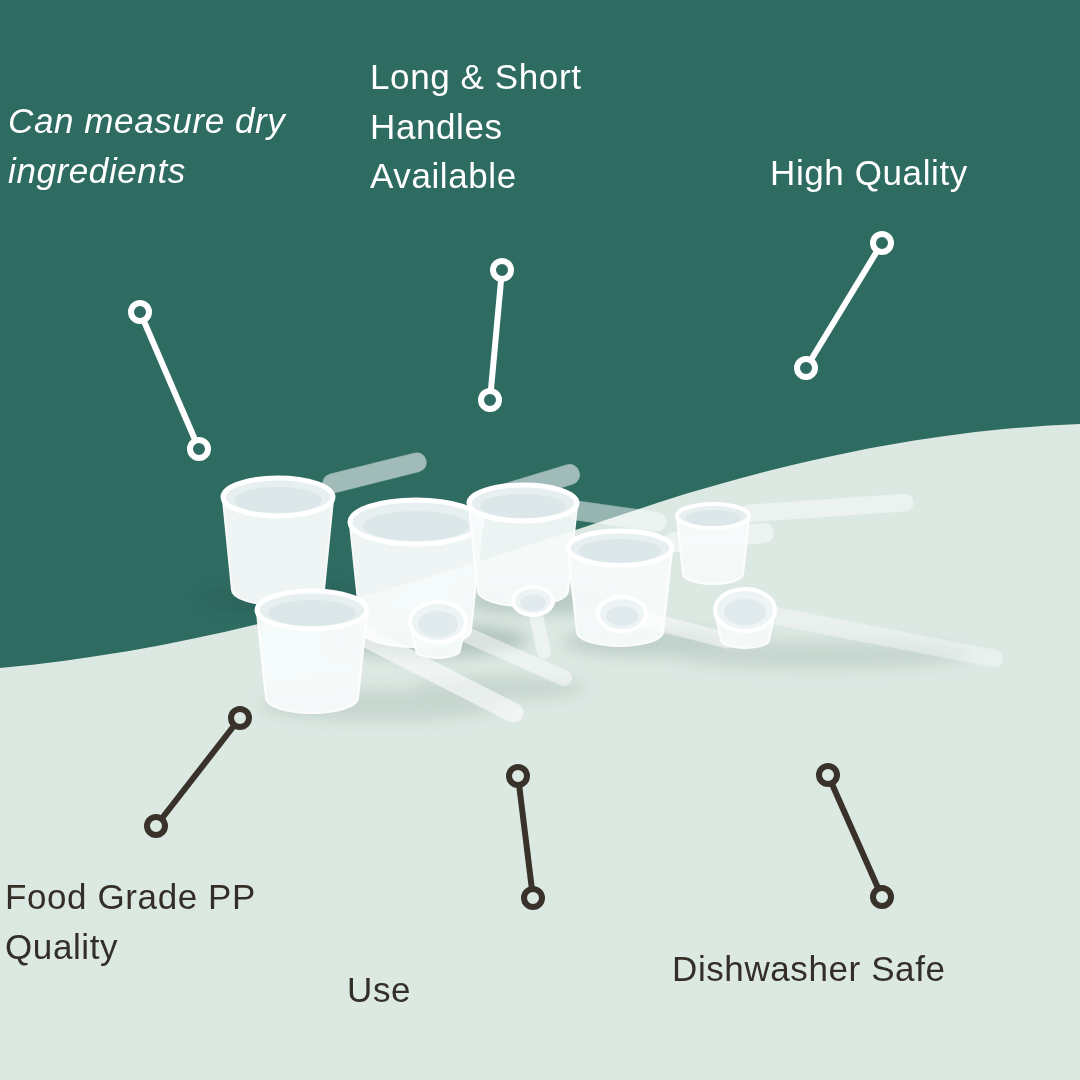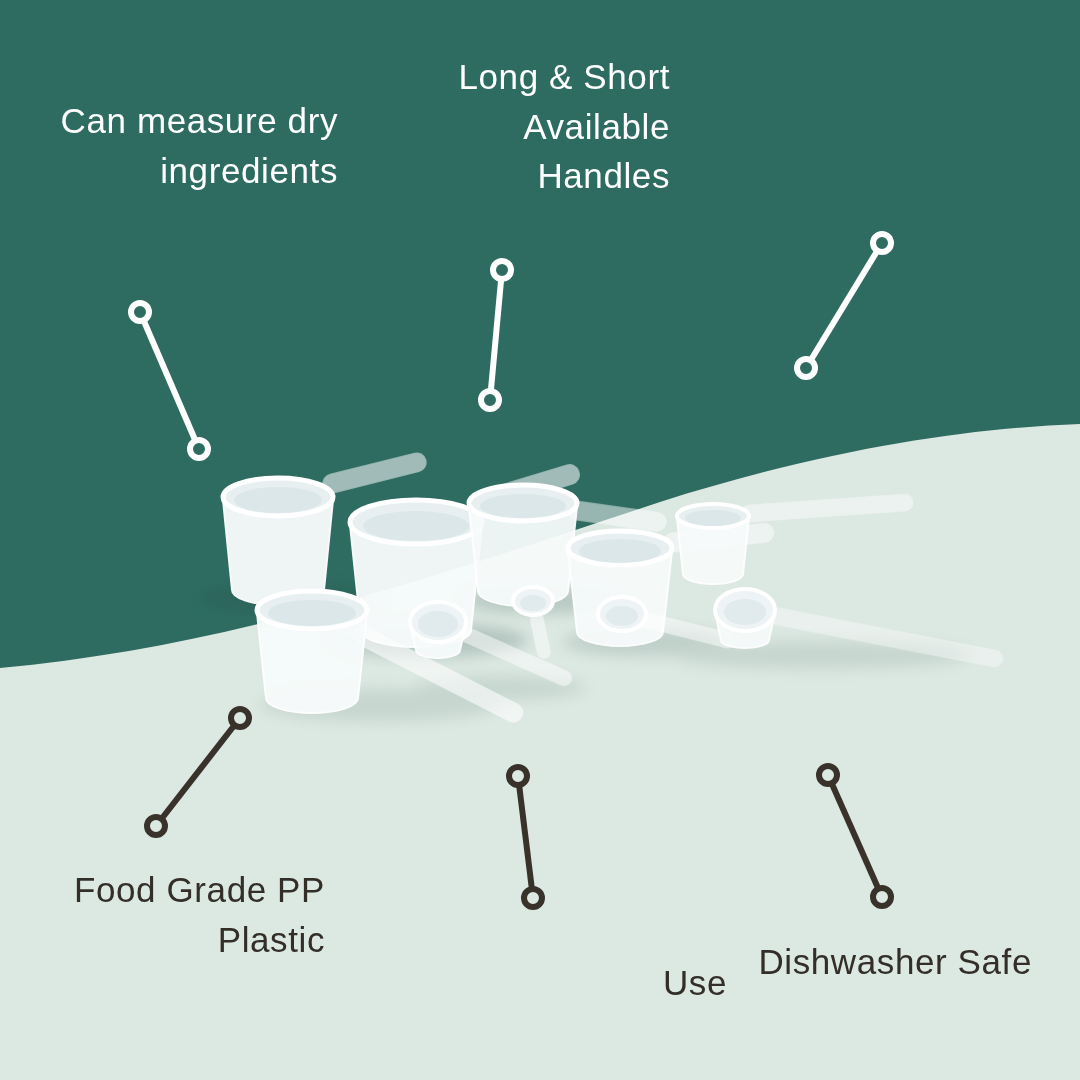--- a/index.html
+++ b/index.html
@@ -6,29 +6,29 @@
   .canvas{
     position:relative;
     width:1080px;height:1080px;
     overflow:hidden;
     background:#2e6c62;
     font-family:"Liberation Sans", sans-serif;
   }
   .layer{position:absolute;left:0;top:0;width:1080px;height:1080px;}
   .callout{
     position:absolute;
-    text-align:right;
+    text-align:left;
     font-size:35px;
     line-height:1.42;
     letter-spacing:0.6px;
     font-weight:400;
   }
   .callout span{display:block;}
   .callout.light{color:#ffffff;}
-  .callout.dark{color:#332e28;}
+  .callout.dark{color:#332e28;margin-top:7px;}
 </style>
 </head>
 <body>
 
 <div class="canvas">
 
   <svg class="layer" viewBox="0 0 1080 1080" aria-hidden="true">
     <rect x="0" y="0" width="1080" height="1080" fill="#2e6c62"></rect>
     <path d="M 0 668 C 220 648, 420 582, 660 502 C 830 448, 970 428, 1080 424 L 1080 1080 L 0 1080 Z" fill="#dce8e2"></path>
   </svg>
@@ -151,35 +151,38 @@
       <circle cx="533" cy="898" r="9" fill="#dce8e2" stroke="#38322b" stroke-width="6"></circle>
     </g>
 
     <g>
       <line x1="828" y1="775" x2="882" y2="897" stroke="#38322b" stroke-width="6"></line>
       <circle cx="828" cy="775" r="9" fill="#dce8e2" stroke="#38322b" stroke-width="6"></circle>
       <circle cx="882" cy="897" r="9" fill="#dce8e2" stroke="#38322b" stroke-width="6"></circle>
     </g>
   </svg>
 
-  <div class="callout light" style="left:8px; top:96px; width:330px;">
+  <div class="callout light" style="left:8px; top:96px; width:330px;font-style:italic;">
     <span>Can measure dry</span>
     <span>ingredients</span>
   </div>
 
   <div class="callout light" style="left:370px; top:52px; width:300px;">
     <span>Long &amp; Short</span>
+    <span>Handles</span>
     <span>Available</span>
-    <span>Handles</span>
   </div>
 
+  <div class="callout light" style="left:770px; top:148px; width:290px;">
+    <span>High Quality</span>
+  </div>
 
   <div class="callout dark" style="left:5px; top:865px; width:320px;">
     <span>Food Grade PP</span>
-    <span>Plastic</span>
+    <span>Quality</span>
   </div>
 
   <div class="callout dark" style="left:347px; top:958px; width:380px;">
     <span>Use</span>
   </div>
 
   <div class="callout dark" style="left:672px; top:937px; width:360px;">
     <span>Dishwasher Safe</span>
   </div>
 

